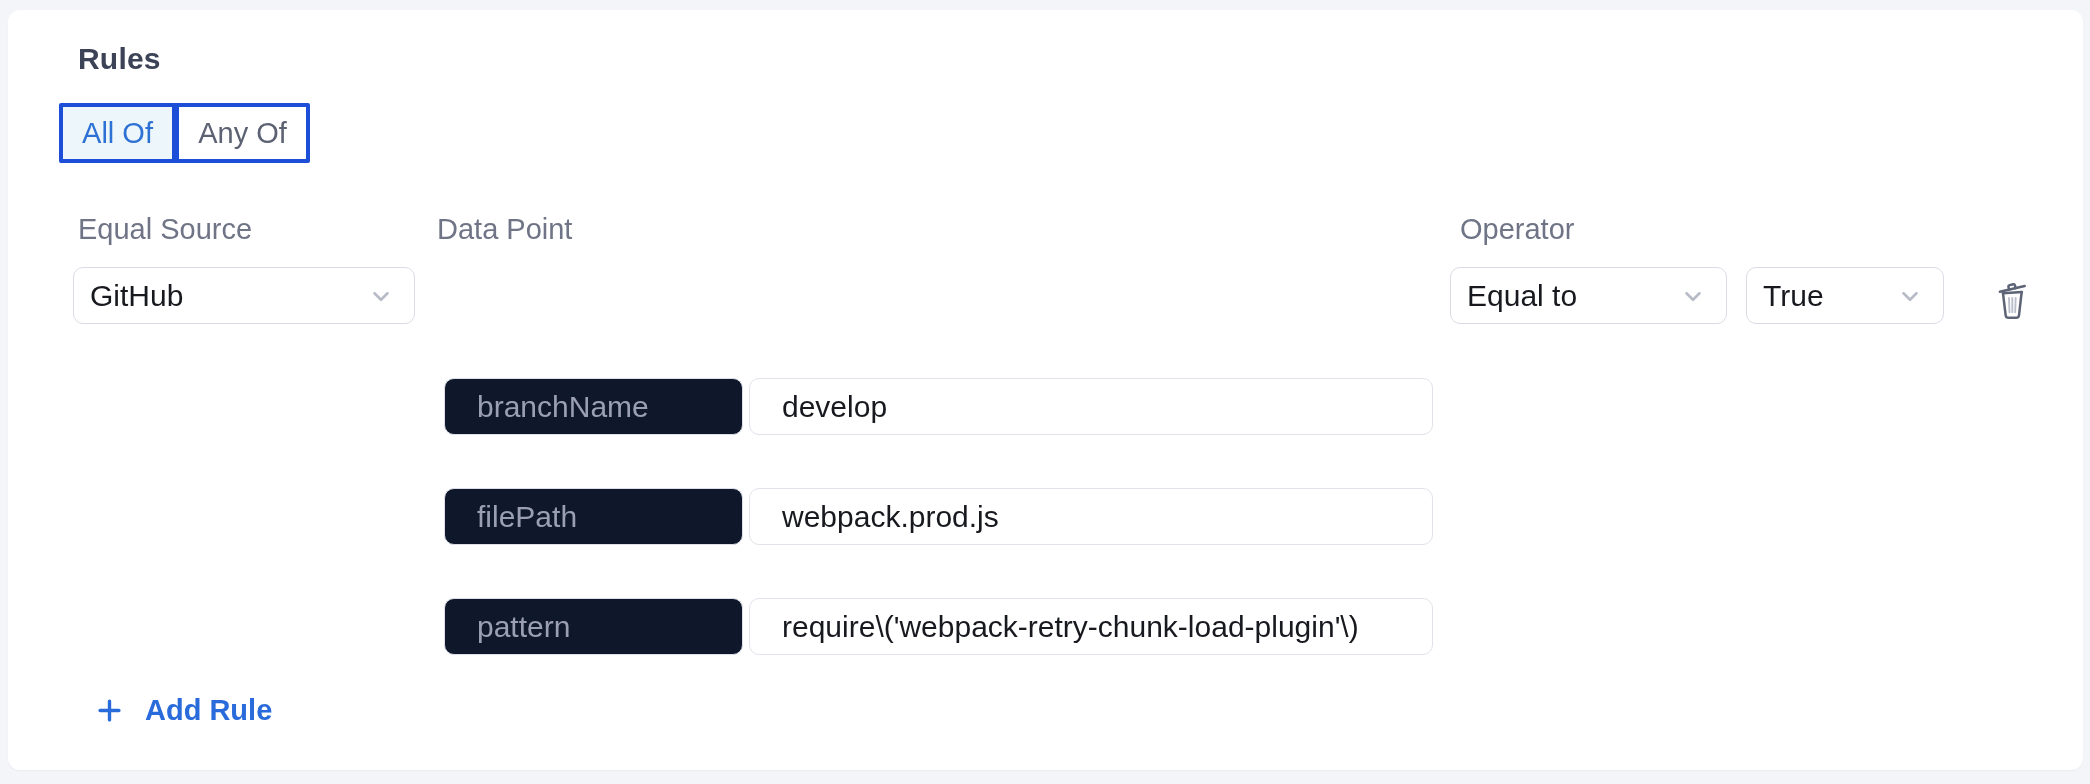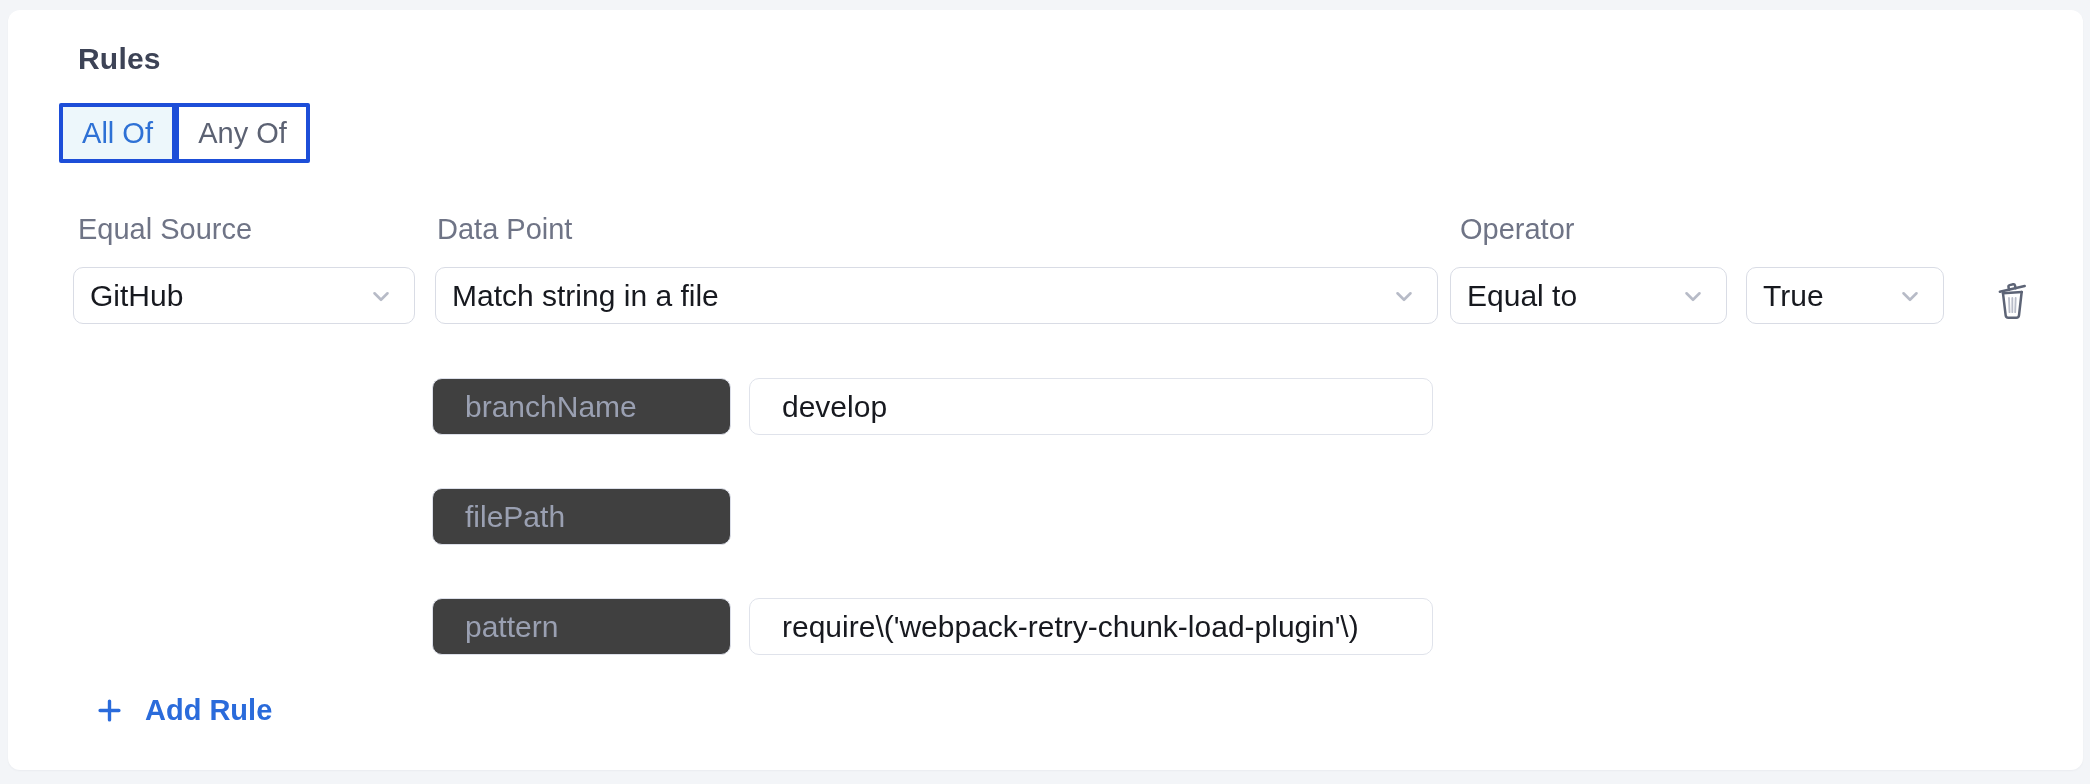--- a/index.html
+++ b/index.html
@@ -81,22 +81,22 @@
   }
   .param-key, .param-value {
     position: absolute; height: 57px;
     border-radius: 10px;
     font-size: 30px;
     font-family: "Liberation Sans", sans-serif;
     padding-left: 32px;
     outline: none;
   }
   .param-key {
-    left: 424px; width: 299px;
-    background: #404040;
+    left: 436px; width: 299px;
+    background: #0f172a;
     border: 1px solid #dcdfe9;
     color: #9aa0b2;
   }
   .param-key::placeholder { color: #9aa0b2; opacity: 1; }
   .param-value {
     left: 741px; width: 684px;
     background: #ffffff;
     border: 1px solid #e0e3eb;
     color: #17191f;
   }
@@ -132,28 +132,20 @@
 
   <div class="select sel-data-source">
     <span>GitHub</span>
     <span class="chev">
       <svg width="26" height="26" viewBox="0 0 24 24">
           <path d="M6 9.5l6 6 6-6" fill="none" stroke="#b7bbc7" stroke-width="2.4" stroke-linecap="round" stroke-linejoin="round"></path>
         </svg>
     </span>
   </div>
 
-  <div class="select sel-data-point">
-    <span>Match string in a file</span>
-    <span class="chev">
-      <svg width="26" height="26" viewBox="0 0 24 24">
-          <path d="M6 9.5l6 6 6-6" fill="none" stroke="#b7bbc7" stroke-width="2.4" stroke-linecap="round" stroke-linejoin="round"></path>
-        </svg>
-    </span>
-  </div>
 
   <div class="select sel-operator">
     <span>Equal to</span>
     <span class="chev">
       <svg width="26" height="26" viewBox="0 0 24 24">
           <path d="M6 9.5l6 6 6-6" fill="none" stroke="#b7bbc7" stroke-width="2.4" stroke-linecap="round" stroke-linejoin="round"></path>
         </svg>
     </span>
   </div>
 
@@ -183,20 +175,21 @@
           <line x1="14.2" y1="13" x2="13.9" y2="21.5"></line>
         </g>
       </svg>
     </span>
   </div>
 
   <input class="param-key row-0" type="text" readonly="" placeholder="branchName" style="">
   <input class="param-value row-0" type="text" value="develop" style="">
 
   <input class="param-key row-1" type="text" readonly="" placeholder="filePath" style="">
+  <input class="param-value row-1" type="text" value="webpack.prod.js" style="">
 
   <input class="param-key row-2" type="text" readonly="" placeholder="pattern" style="">
   <input class="param-value row-2" type="text" value="require\('webpack-retry-chunk-load-plugin'\)" style="">
 
   <div class="add-rule">
     <span style="display:flex;">
       <svg width="29" height="29" viewBox="0 0 24 24">
           <path d="M12 4.2v15.6M4.2 12h15.6" fill="none" stroke="#2a6bdb" stroke-width="2.8" stroke-linecap="round"></path>
         </svg>
     </span>

